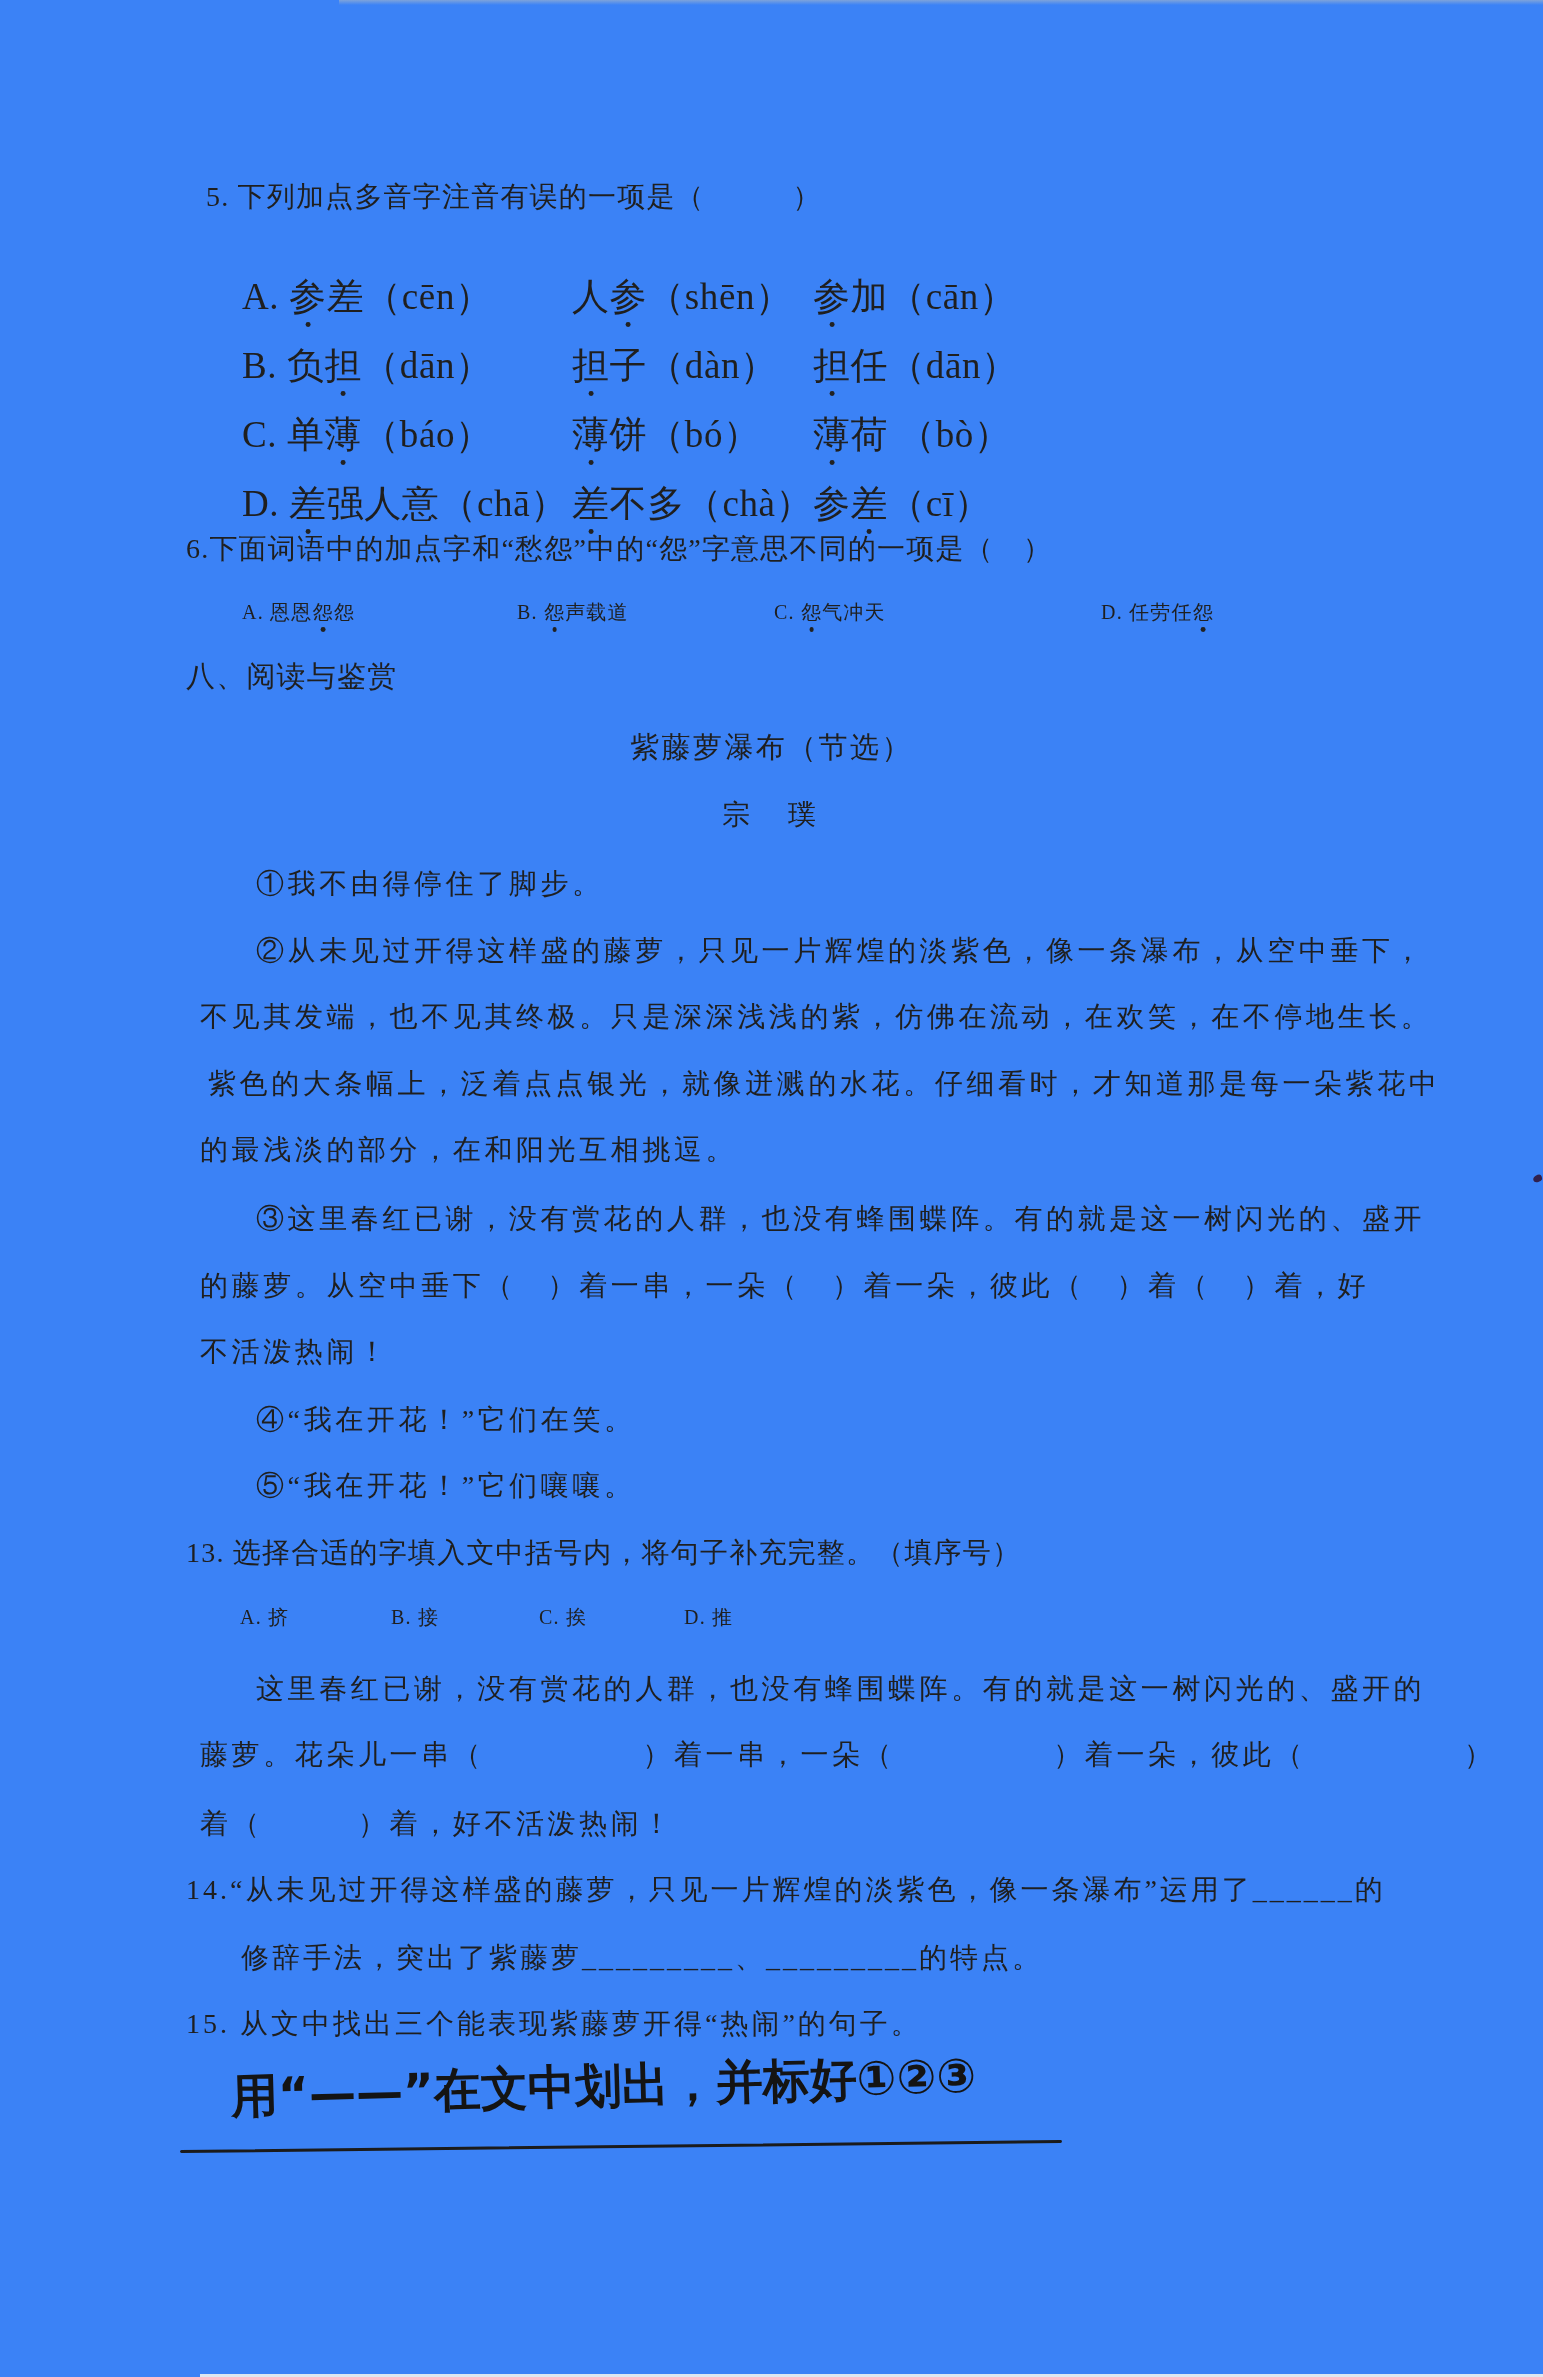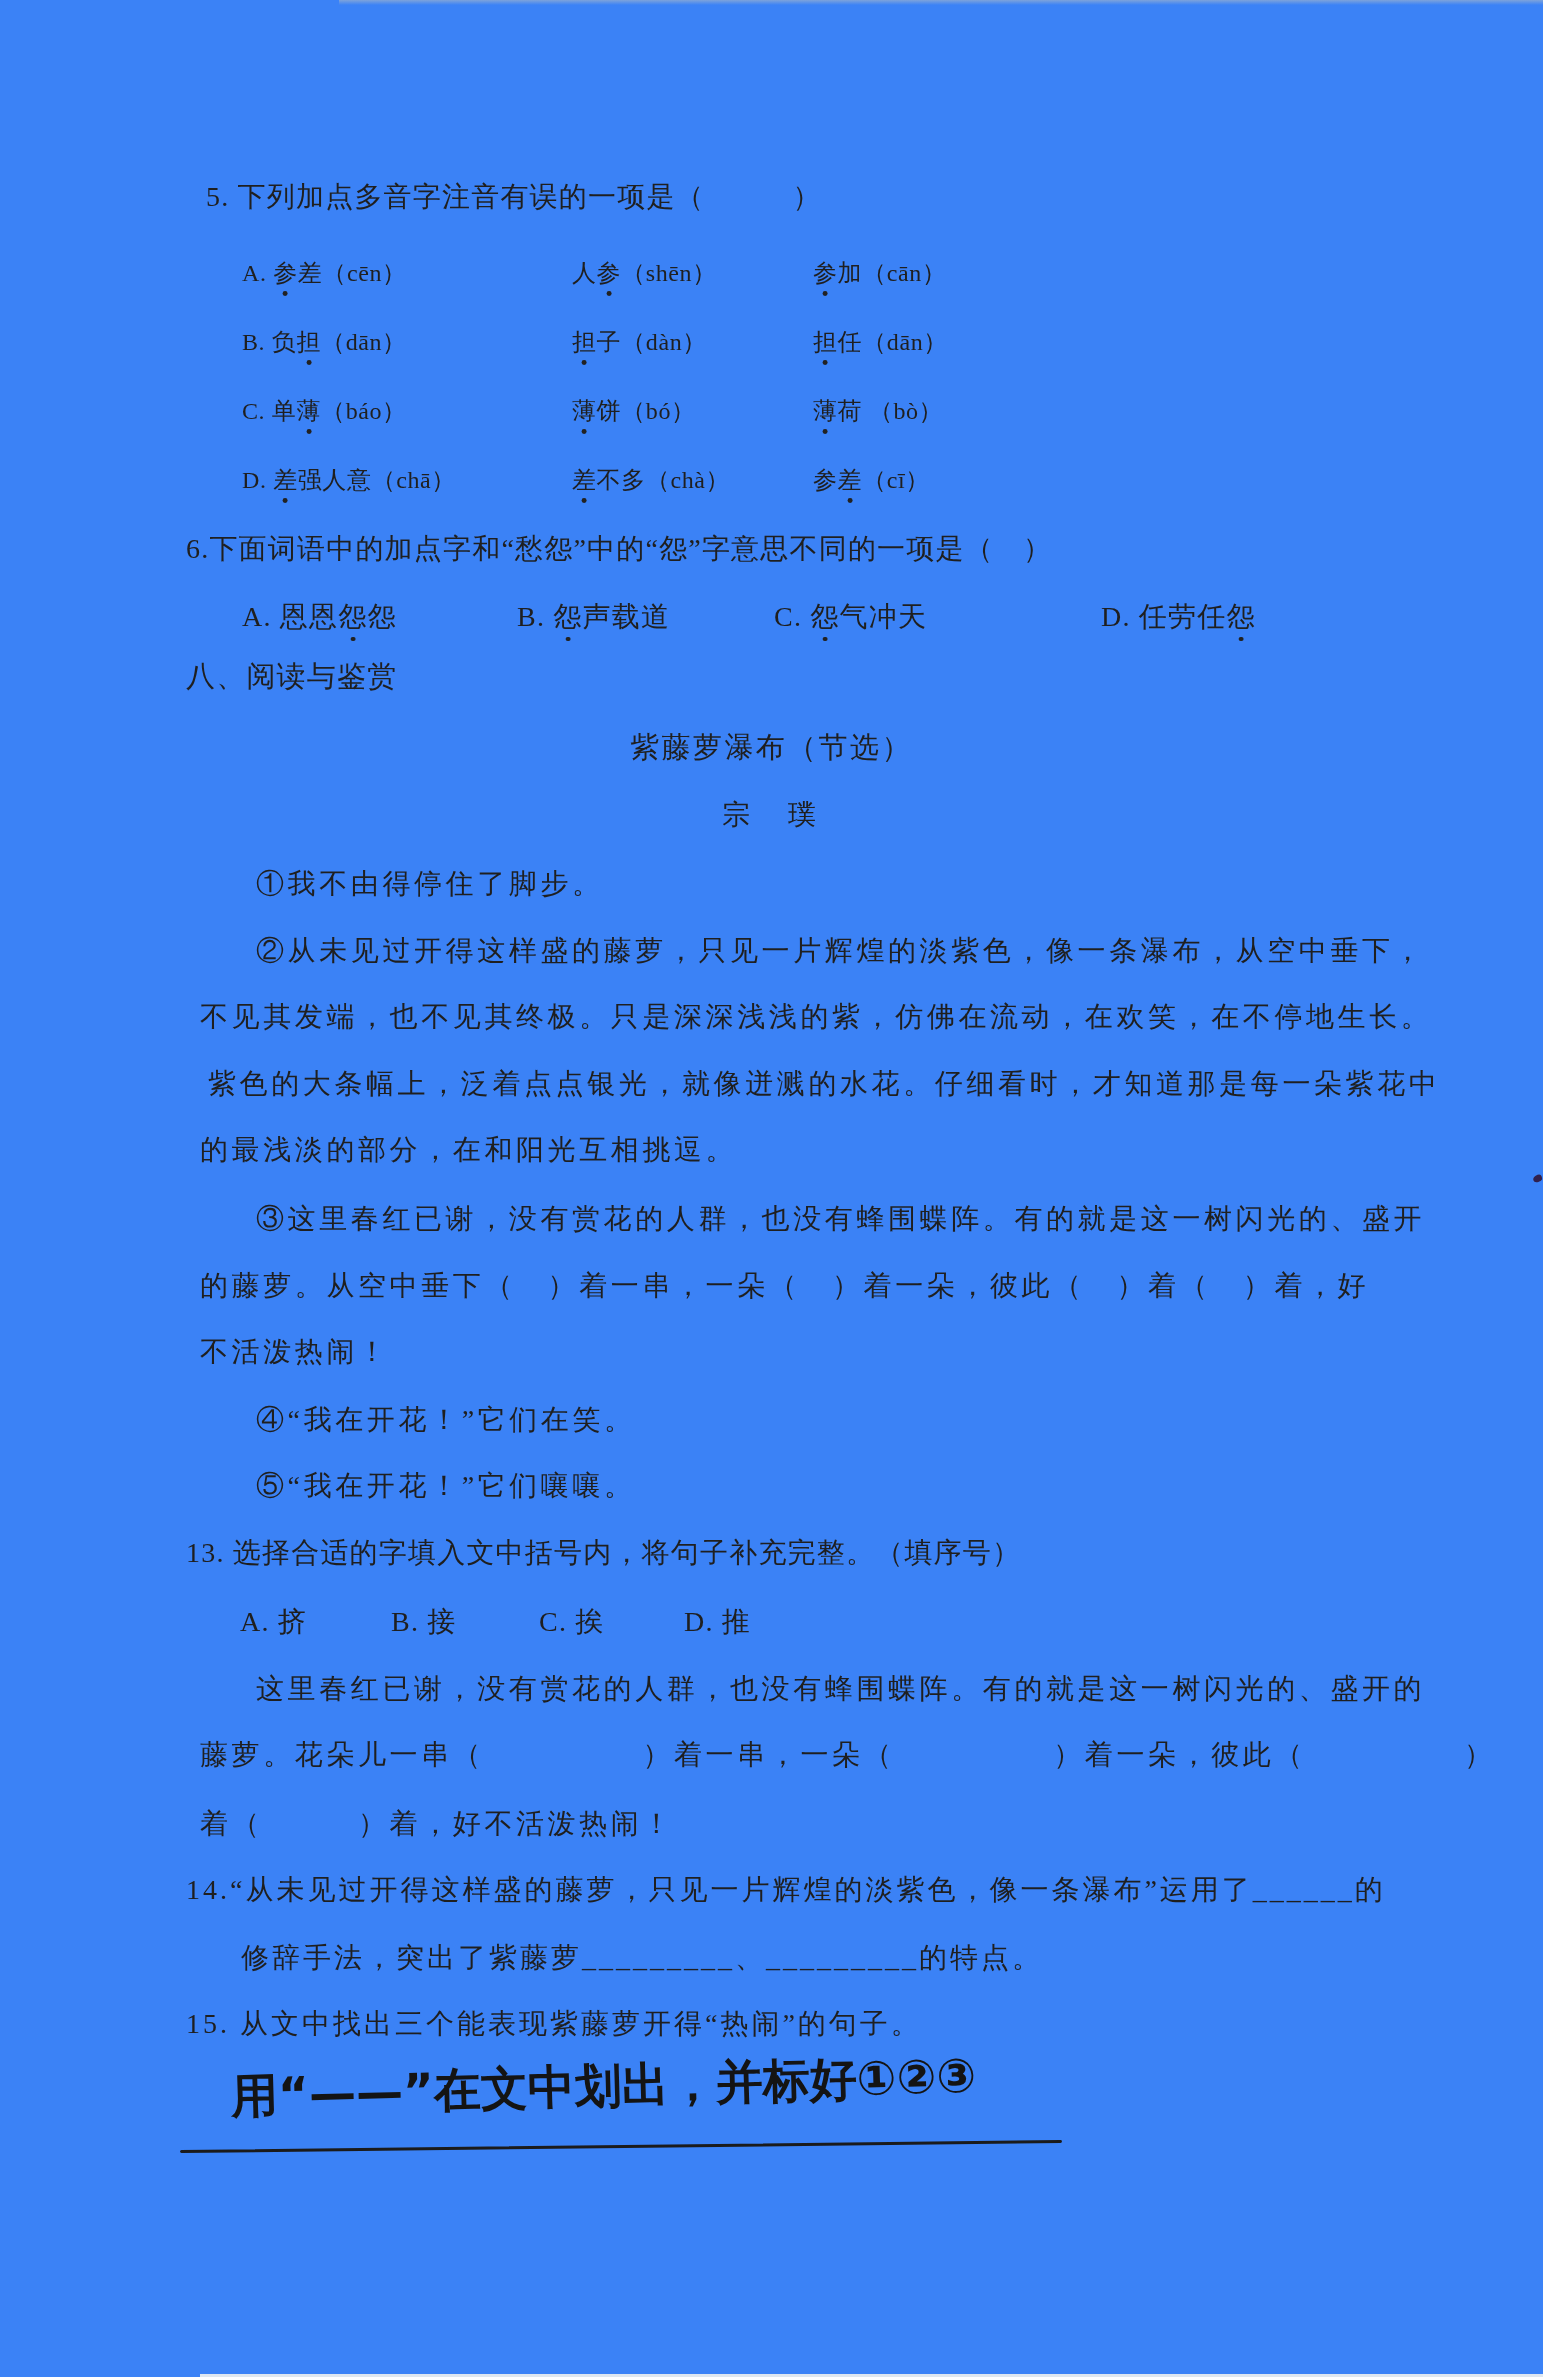--- a/index.html
+++ b/index.html
@@ -10,26 +10,26 @@
     overflow:hidden;
     font-family:"Liberation Serif","DejaVu Serif",serif;
     color:#1f1f1f;
   }
   .line{position:absolute;white-space:nowrap;font-size:28px;line-height:1.2;}
   .q{letter-spacing:1.2px;}
   .kai{letter-spacing:3.6px;}
   .bold{font-weight:400;}
   .center{left:0;width:100%;text-align:center;}
   .row{position:absolute;left:242px;width:1240px;height:39px;}
-  .row .c{position:absolute;top:0;white-space:nowrap;font-size:24px;letter-spacing:0.6px;line-height:1.2;}
+  .row .c{position:absolute;top:16px;white-space:nowrap;font-size:37px;letter-spacing:0.6px;line-height:1.2;}
   .row .c1{left:0;}
   .row .c2{left:330px;}
   .row .c3{left:571px;}
   .optrow{position:absolute;width:1270px;height:39px;}
-  .optrow .o{position:absolute;top:0;white-space:nowrap;font-size:28px;letter-spacing:1.2px;line-height:1.2;}
+  .optrow .o{position:absolute;top:0;white-space:nowrap;font-size:20px;letter-spacing:1.2px;line-height:1.2;}
   
   .du{position:relative;display:inline-block;}
   .du::after{
     content:"";position:absolute;left:50%;bottom:-7.9px;
     width:4.8px;height:4.8px;border-radius:50%;background:#222;
     transform:translateX(-50%);
   }
   .hand{
     position:absolute;top:2055px;left:231px;
     font-family:"DejaVu Sans","Liberation Sans",sans-serif;

